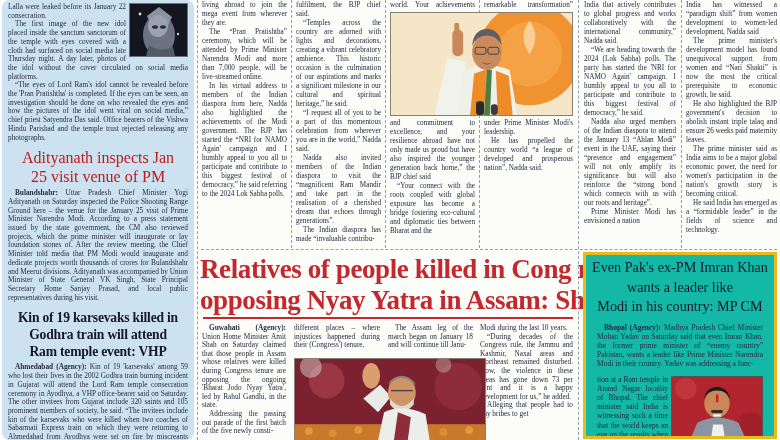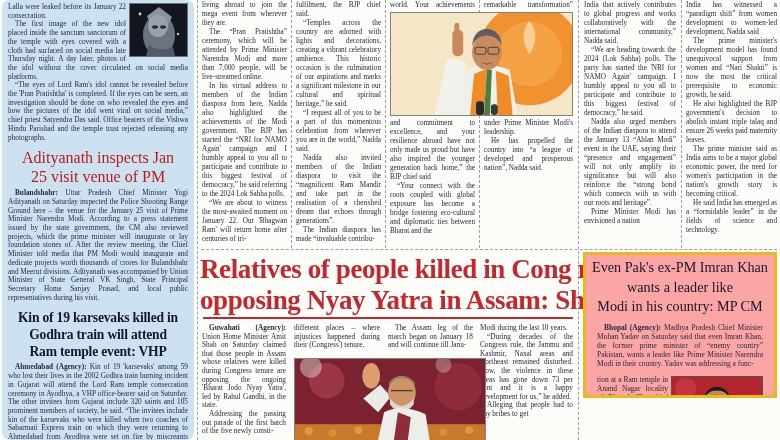--- a/index.html
+++ b/index.html
@@ -23,22 +23,22 @@
   .spread{text-align:justify;text-align-last:justify;}
   .photo{position:absolute;border:1px solid #857f74;box-sizing:border-box;}
   svg{display:block;width:100%;height:100%;}
   
   .red-head-line{position:absolute;left:200px;width:376px;text-align:center;color:#c4272d;
         font-weight:700;font-size:27px;line-height:30px;letter-spacing:-0.4px;white-space:nowrap;}
   .red-rule{position:absolute;left:203px;top:317px;width:370px;height:2px;background:#c4272d;}
   .scol{font-size:7.3px;line-height:8.6px;}
   b.dl{font-weight:700;}
   
-  .ybox{position:absolute;left:583px;top:252px;width:194px;height:146px;border:3px solid #e8ba1e;
-        background:#fca5a5;padding:3px 5px;box-sizing:border-box;overflow:hidden;}
+  .ybox{position:absolute;left:583px;top:252px;width:194px;height:187px;border:3px solid #e8ba1e;
+        background:#14b8a6;padding:3px 5px;box-sizing:border-box;overflow:hidden;}
   .ybox-head{font-size:14.2px;line-height:19.5px;text-align:center;color:#15182b;white-space:nowrap;}
   .ybox-body{font-size:7.5px;line-height:9.2px;text-align:justify;margin-top:3px;}
   .ybox-body p{margin:6px;}
   .yadav-wrap{float:right;width:92px;height:70px;margin:1px 0 1px 3px;border:1px solid #555;box-sizing:border-box;}
 </style>
 </head>
 <body>
 
 <div id="page">
 
@@ -85,21 +85,20 @@
   <div class="vdash" style="left:385px;top:0;height:248px"></div>
   <div class="vdash" style="left:479px;top:0;height:248px"></div>
   <div class="vdash" style="left:578px;top:0;height:440px"></div>
   <div class="vdash" style="left:681px;top:0;height:248px"></div>
   <div class="hdash" style="left:201px;top:249px;width:576px"></div>
 
   <div class="col" style="left:202px;top:1px;width:85px;height:248px">
     <p>living abroad to join the mega event from wherever they are.</p>
     <p class="ind">The “Pran Pratishtha” ceremony, which will be attended by Prime Minister Narendra Modi and more than 7,000 people, will be live-streamed online.</p>
     <p class="ind">In his virtual address to members of the Indian diaspora from here, Nadda also highlighted the achievements of the Modi government. The BJP has started the “NRI for NAMO Again' campaign and I humbly appeal to you all to participate and contribute to this biggest festival of democracy,” he said referring to the 2024 Lok Sabha polls.</p>
-    <p class="ind">“We are about to witness the most-awaited moment on January 22. Our 'Bhagwan Ram' will return home after centuries of tri-</p>
   </div>
   <div class="col" style="left:296px;top:1px;width:85px;height:248px">
     <p>fulfilment, the BJP chief said.</p>
     <p class="ind">“Temples across the country are adorned with lights and decorations, creating a vibrant celebratory ambience. This historic occasion is the culmination of our aspirations and marks a significant milestone in our cultural and spiritual heritage,” he said.</p>
     <p class="ind">“I request all of you to be a part of this momentous celebration from wherever you are in the world,” Nadda said.</p>
     <p class="ind">Nadda also invited members of the Indian diaspora to visit the “magnificent Ram Mandir and take part in the realisation of a cherished dream that echoes through generations”.</p>
     <p class="ind">The Indian diaspora has made “invaluable contribu-</p>
   </div>
 
   <div class="col spread" style="left:390px;top:1px;width:85px;height:10px">world. Your achievements</div>
@@ -127,21 +126,21 @@
       <rect x="101" y="93" width="7" height="11" rx="3" fill="#3a3a3a"></rect>
     </svg>
   </div>
 
   <div class="col" style="left:390px;top:119px;width:85px;height:129px">
     <p>and commitment to excellence, and your resilience abroad have not only made us proud but have also inspired the younger generation back home,” the BJP chief said</p>
     <p class="ind">“Your connect with the roots coupled with global exposure has become a bridge fostering eco-cultural and diplomatic ties between Bharat and the</p>
   </div>
   <div class="col" style="left:484px;top:119px;width:89px;height:129px">
     <p>under Prime Minister Modi's leadership.</p>
-    <p class="ind">He has propelled the country into “a league of developed and prosperous nation”, Nadda said.</p>
+    <p class="ind">He has propelled the country world “a league of developed and prosperous nation”, Nadda said.</p>
   </div>
   <div class="col" style="left:584px;top:1px;width:92px;height:248px">
     <p>India that actively contributes to global progress and works collaboratively with the international community,” Nadda said.</p>
     <p class="ind">“We are heading towards the 2024 (Lok Sabha) polls. The party has started the 'NRI for NAMO Again' campaign. I humbly appeal to you all to participate and contribute to this biggest festival of democracy,” he said.</p>
     <p class="ind">Nadda also urged members of the Indian diaspora to attend the January 13 “Ahlan Modi” event in the UAE, saying their “presence and engagement” will not only amplify its significance but will also reinforce the “strong bond which connects with us with our roots and heritage”.</p>
     <p class="ind">Prime Minister Modi has envisioned a nation</p>
   </div>
   <div class="col" style="left:686px;top:1px;width:91px;height:248px">
     <p>India has witnessed a “paradigm shift” from women development to women-led development, Nadda said</p>
     <p class="ind">The prime minister's development model has found unequivocal support from women and “Nari Shakti” is now the most the critical prerequisite to economic growth, he said.</p>

